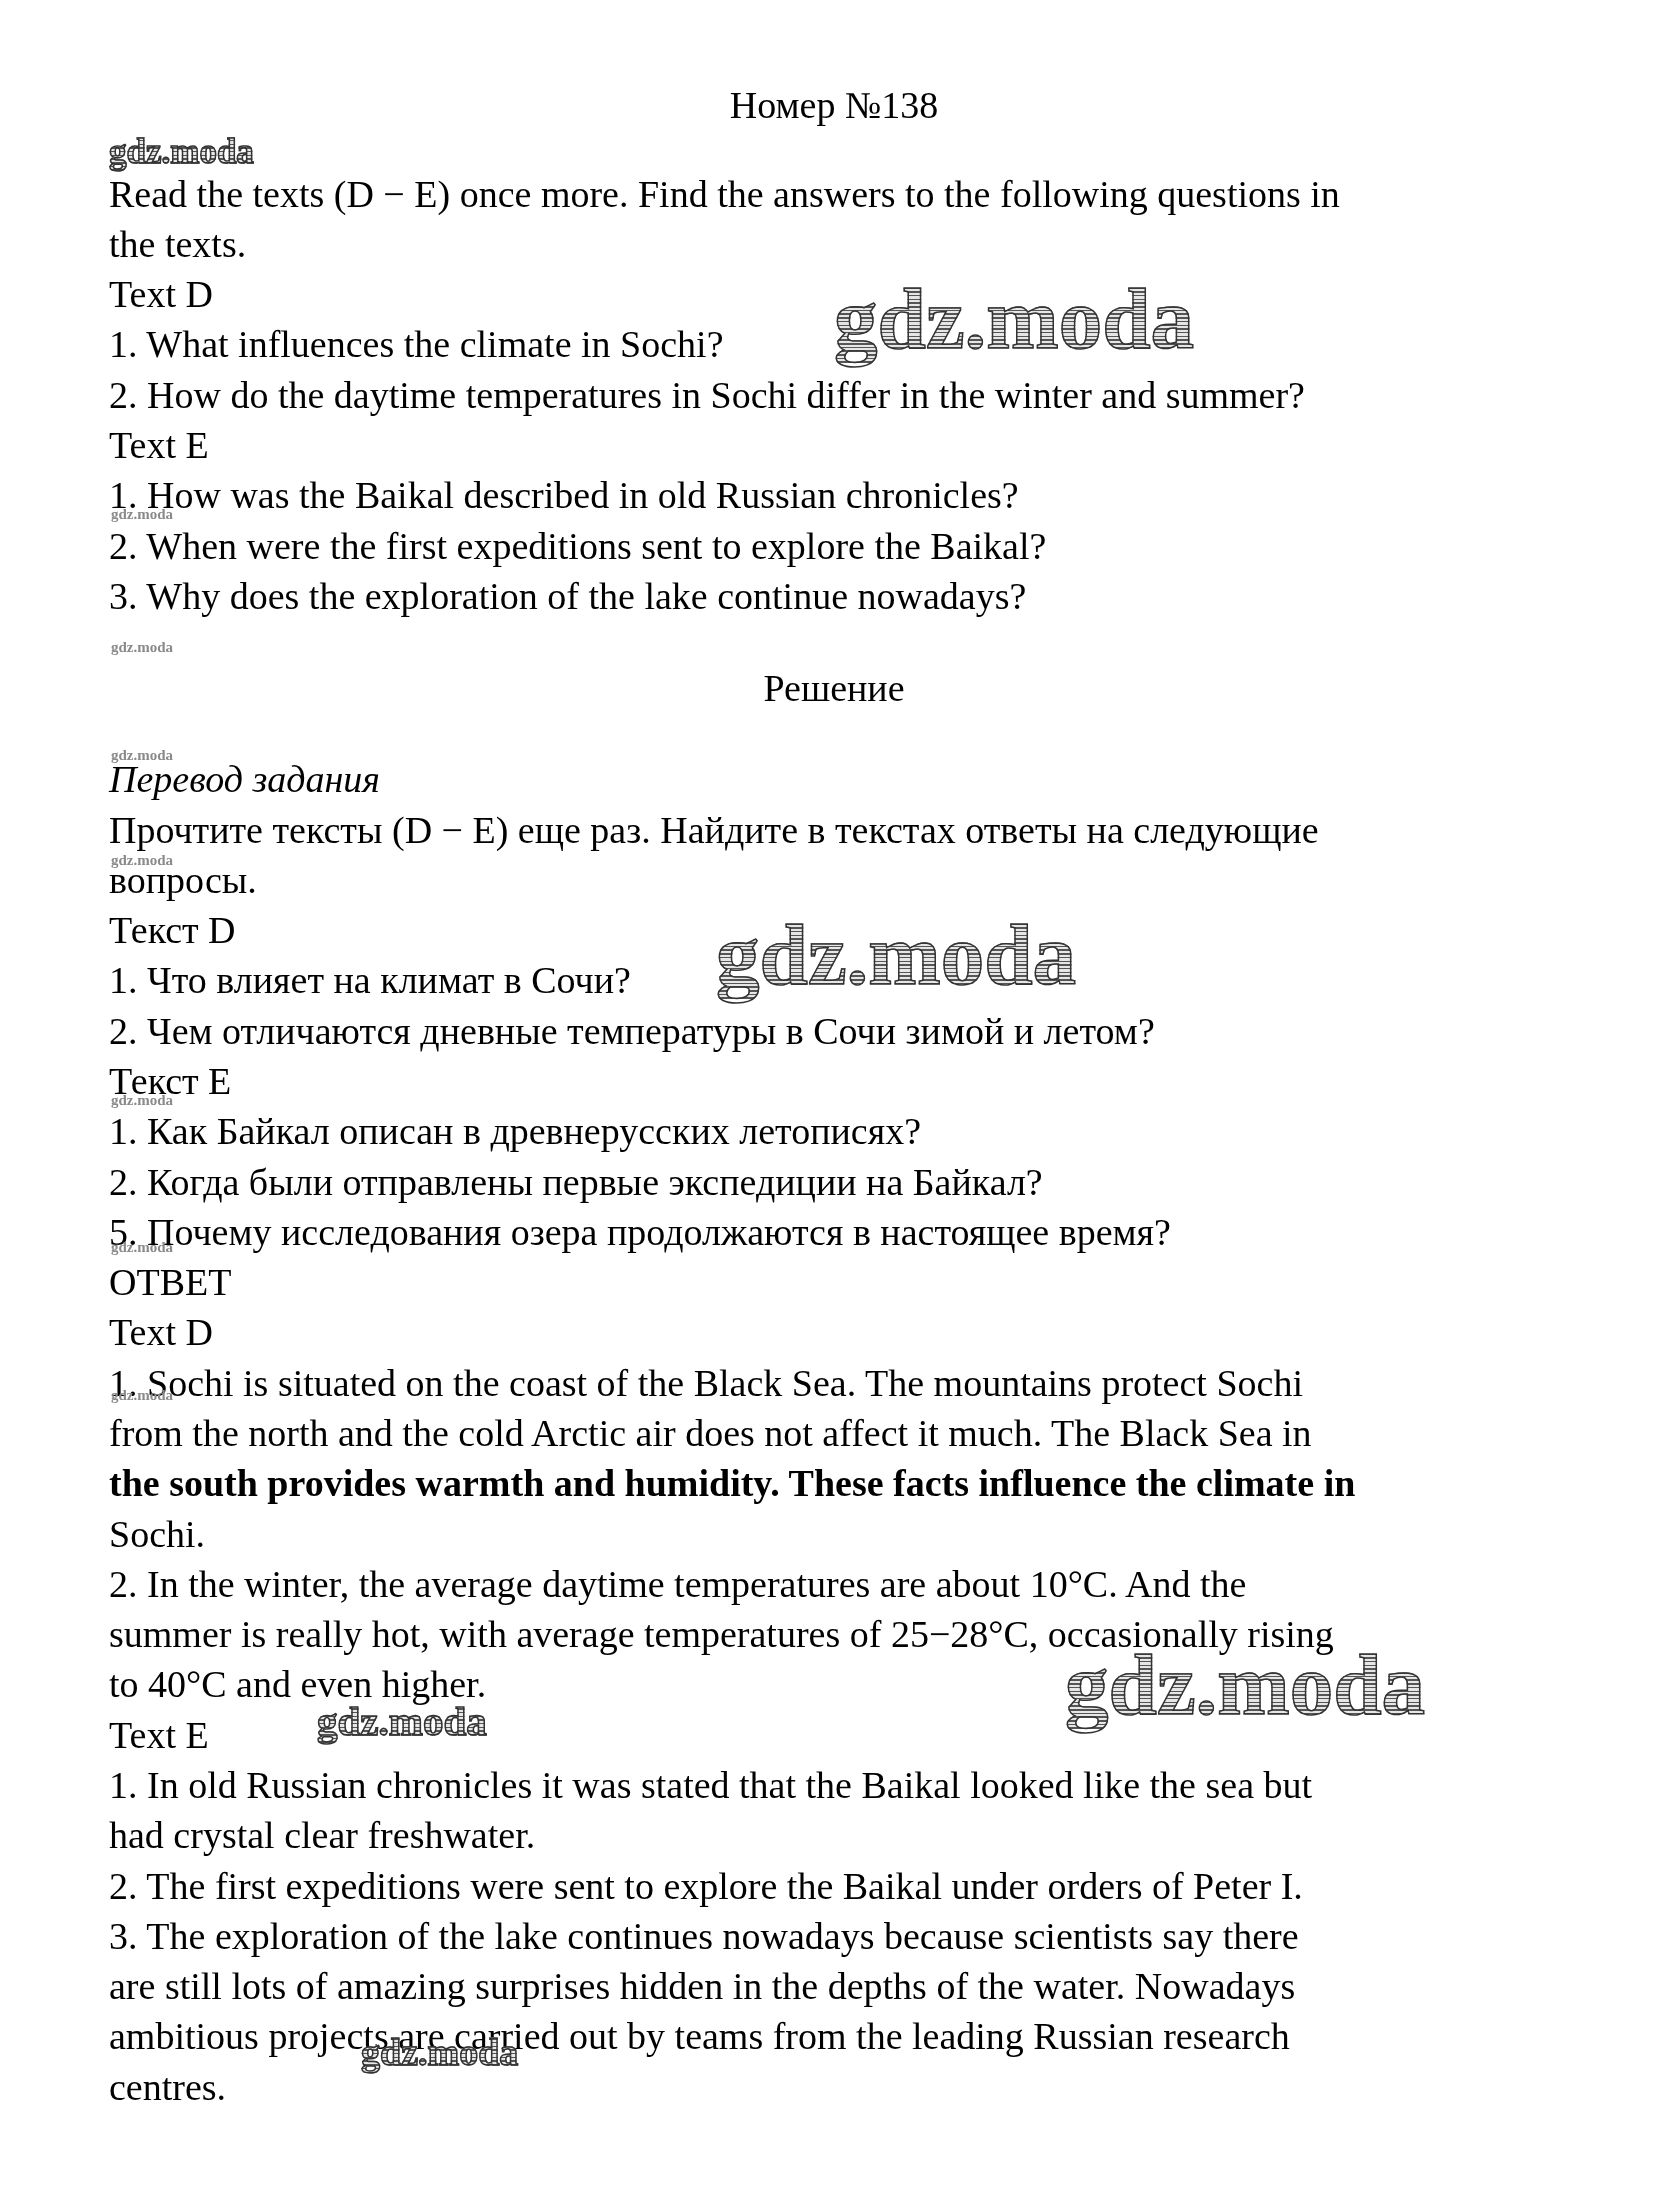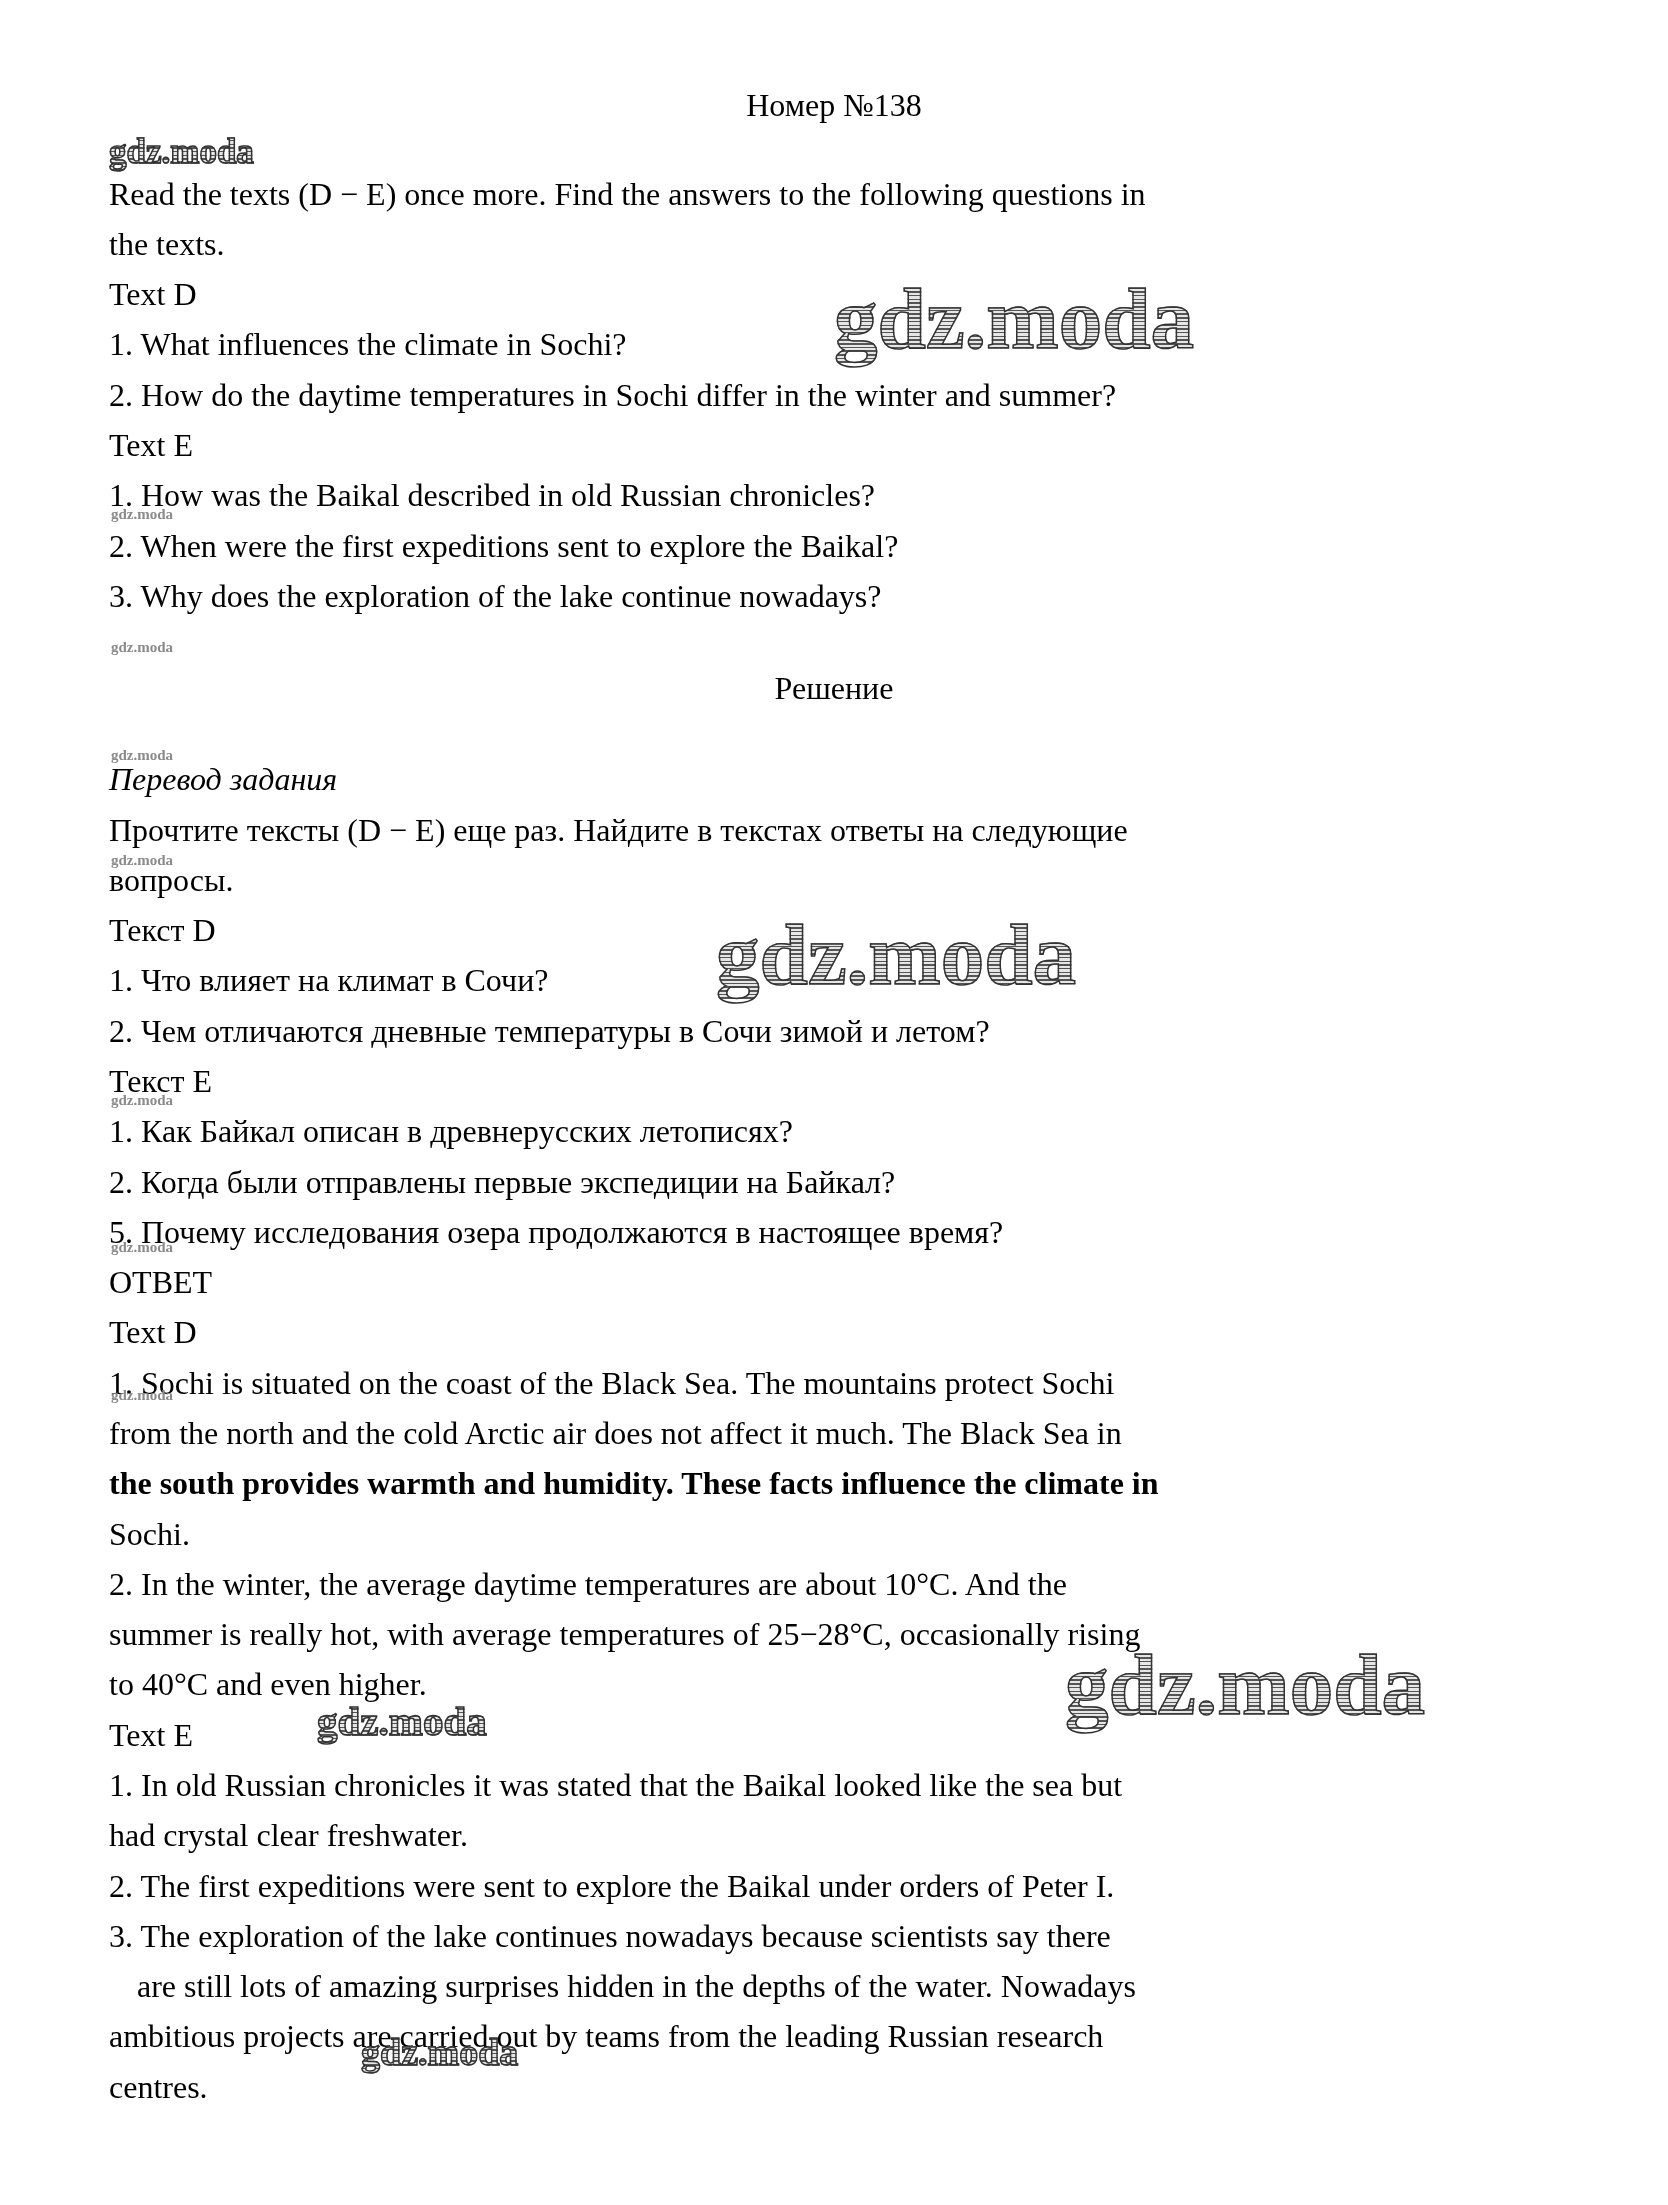--- a/index.html
+++ b/index.html
@@ -3,21 +3,21 @@
 <meta charset="utf-8">
 <style>
   html, body { margin: 0; padding: 0; background: #ffffff; }
   body {
     width: 1668px; height: 2205px; position: relative; overflow: hidden;
     font-family: "Liberation Serif", "DejaVu Serif", serif;
     color: #000;
   }
   .line {
     position: absolute; left: 109px; white-space: nowrap;
-    font-size: 32px; line-height: 44px;
+    font-size: 38px; line-height: 44px;
     transform-origin: left top;
   }
   .center { left: 0; width: 1668px; text-align: center; }
   .bold { font-weight: normal; }
   .italic { font-style: italic; }
   .wm-big {
     position: absolute; font-family: "Liberation Serif", "DejaVu Serif", serif;
     font-weight: bold; color: #bdbdbd; white-space: nowrap;
     -webkit-text-stroke: 1.5px #333;
     background: repeating-linear-gradient(0deg, #555 0 1.5px, #e6e6e6 1.5px 3.7px);
@@ -63,21 +63,21 @@
 <div class="line" style="top:1461px;font-weight:bold;">the south provides warmth and humidity. These facts influence the climate in</div>
 <div class="line" style="top:1512px;">Sochi.</div>
 <div class="line" style="top:1562px;">2. In the winter, the average daytime temperatures are about 10°C. And the</div>
 <div class="line" style="top:1612px;">summer is really hot, with average temperatures of 25−28°C, occasionally rising</div>
 <div class="line" style="top:1662px;">to 40°C and even higher.</div>
 <div class="line bold" style="top:1713px;">Text E</div>
 <div class="line" style="top:1763px;">1. In old Russian chronicles it was stated that the Baikal looked like the sea but</div>
 <div class="line" style="top:1813px;">had crystal clear freshwater.</div>
 <div class="line" style="top:1864px;">2. The first expeditions were sent to explore the Baikal under orders of Peter I.</div>
 <div class="line" style="top:1914px;">3. The exploration of the lake continues nowadays because scientists say there</div>
-<div class="line" style="top:1964px;margin-left:28px;">are still lots of amazing surprises hidden in the depths of the water. Nowadays</div>
+<div class="line" style="top:1964px;">are still lots of amazing surprises hidden in the depths of the water. Nowadays</div>
 <div class="line" style="top:2014px;">ambitious projects are carried out by teams from the leading Russian research</div>
 <div class="line" style="top:2065px;">centres.</div>
 
 <div class="wm-big" style="left:109px; top:133px; font-size:35px; line-height:38px;">gdz.moda</div>
 <div class="wm-big" style="left:834px; top:274px; font-size:87px; line-height:89px;">gdz.moda</div>
 <div class="wm-big" style="left:716px; top:910px; font-size:87px; line-height:89px;">gdz.moda</div>
 <div class="wm-big" style="left:1065px; top:1640px; font-size:87px; line-height:89px;">gdz.moda</div>
 <div class="wm-big" style="left:317px; top:1699px; font-size:41px; line-height:44px;">gdz.moda</div>
 <div class="wm-big" style="left:361px; top:2032px; font-size:38px; line-height:41px;">gdz.moda</div>
 

